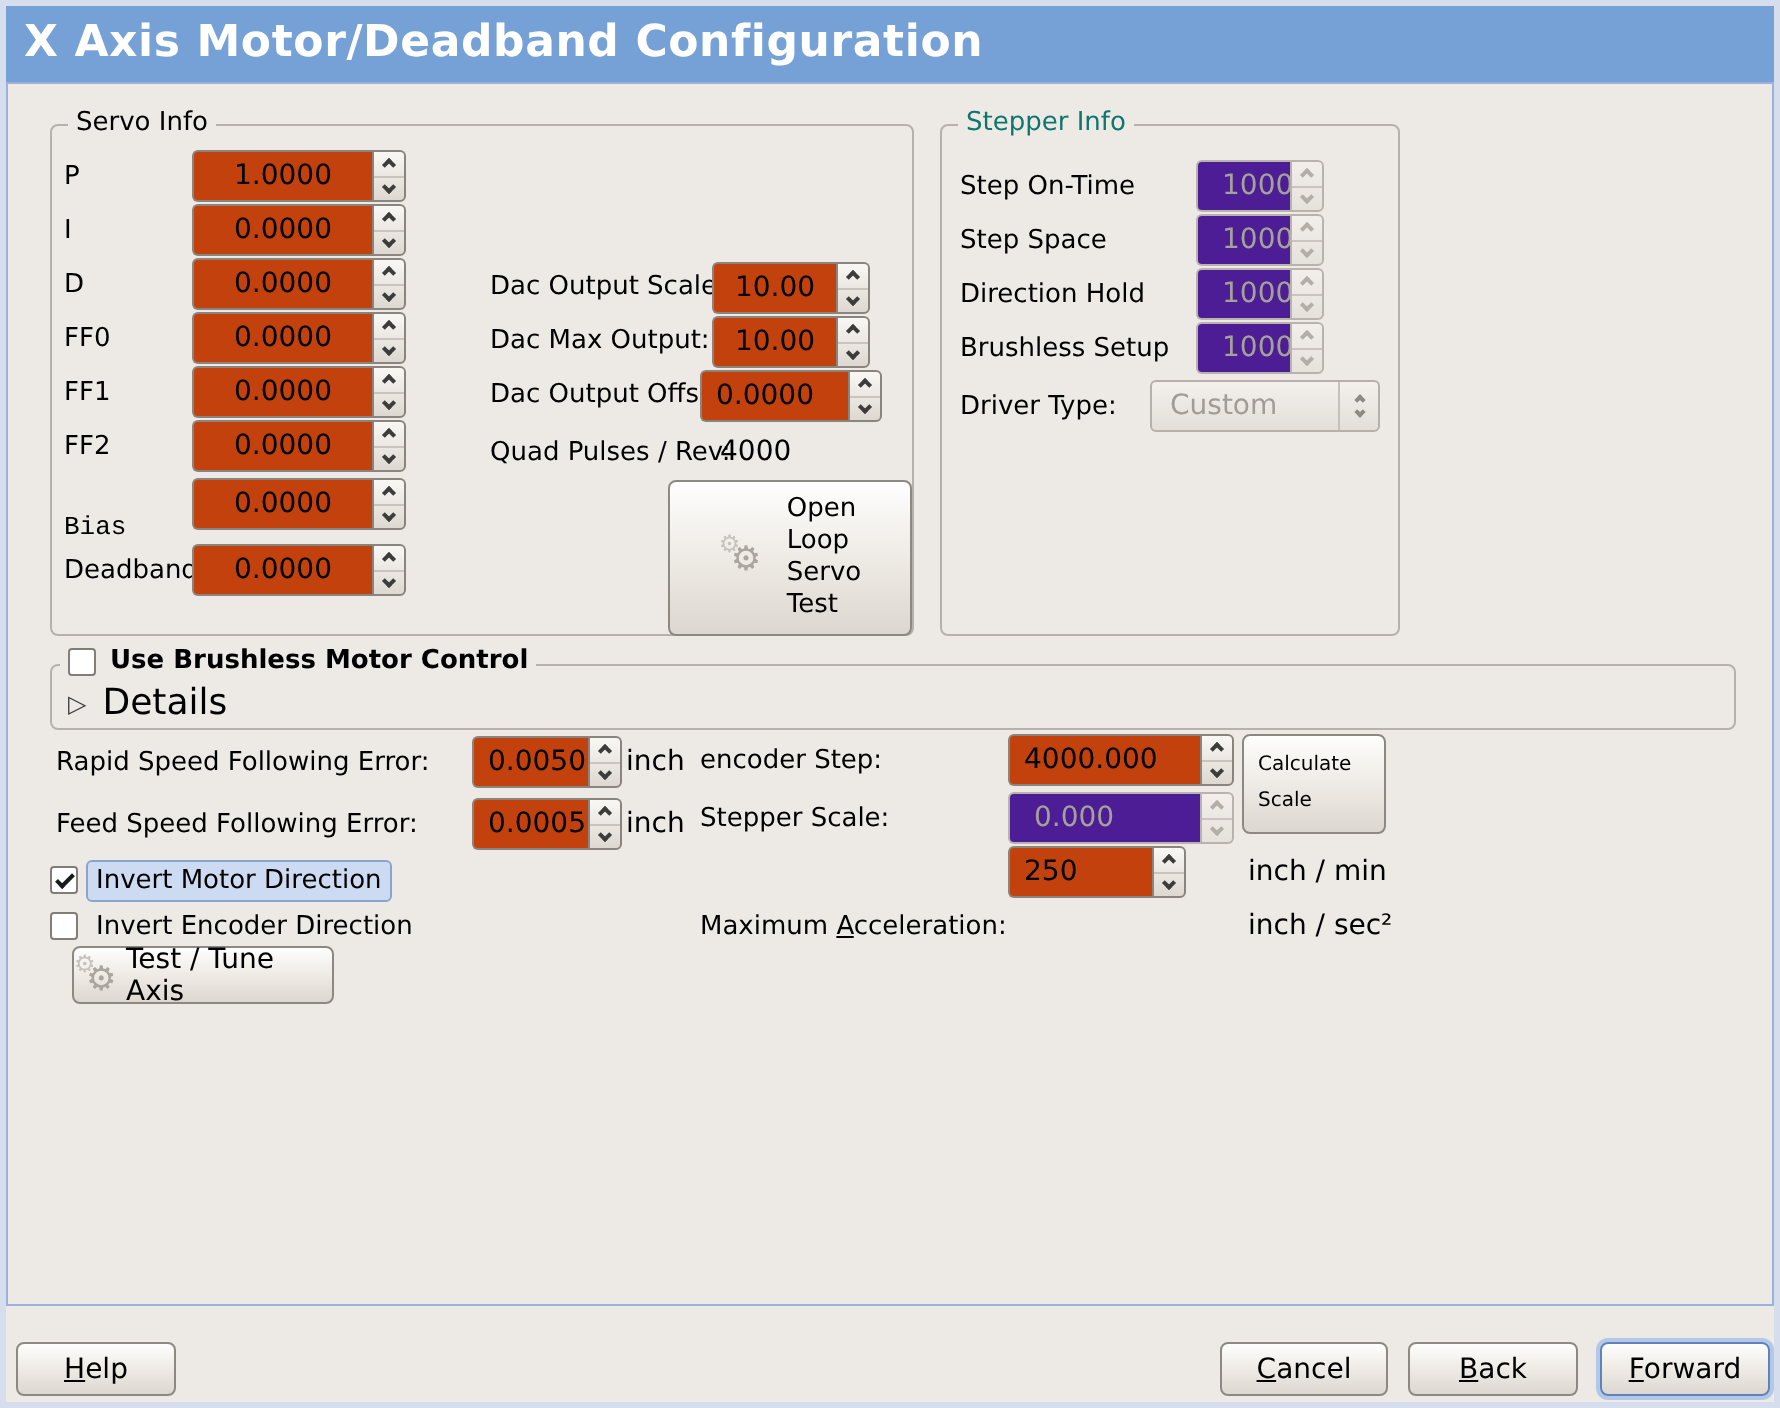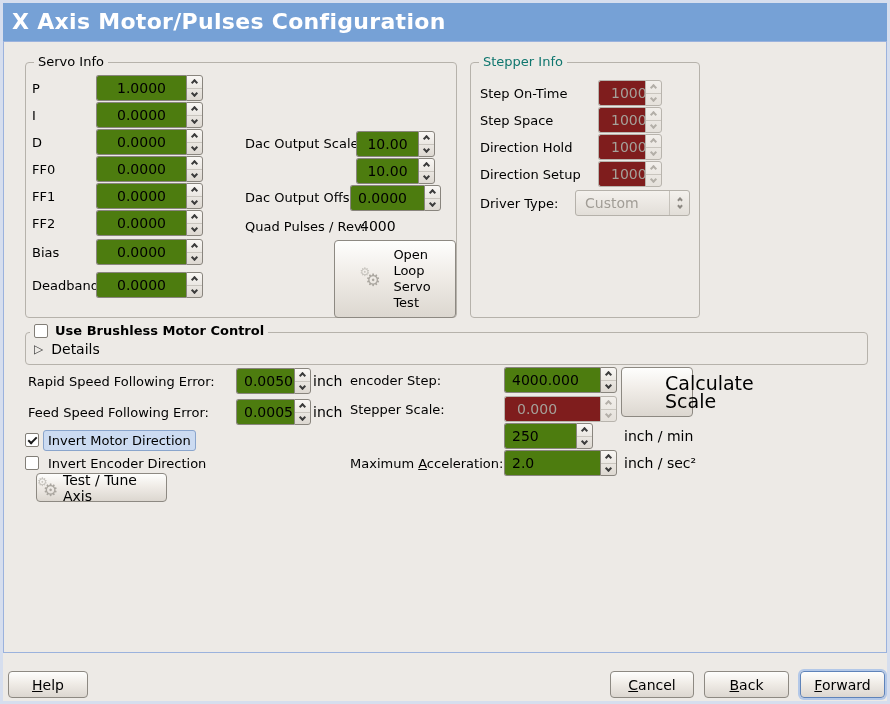--- a/index.html
+++ b/index.html
@@ -20,33 +20,33 @@
   .frame { position: absolute; border: 1px solid #b6b2ab; border-radius: 4px; }
   .legend { position: absolute; top: -9px; left: 8px; background: #edeae6;
             padding: 0 4px; font-size: 13px; line-height: 16px; }
   .frame.disabled, .frame.disabled .legend, .dis-label { color: #0f766e; }
 
   .lbl { position: absolute; font-size: 13px; line-height: 27px; white-space: nowrap; color: #000; }
   .val-static { position: absolute; font-size: 14px; line-height: 27px; }
 
   
   .spin { position: absolute; display: flex; height: 26px; }
-  .entry { height: 26px; background: #4d7c0f; border: 1px solid #89857e; border-right: none;
+  .entry { height: 26px; background: #c2410c; border: 1px solid #89857e; border-right: none;
            border-radius: 3px 0 0 3px; font-size: 14px; line-height: 24px; color: #000;
            overflow: hidden; white-space: nowrap; }
   .entry.center { text-align: center; }
   .entry.left { padding-left: 7px; }
   .btns { width: 17px; height: 26px; border: 1px solid #89857e; border-radius: 0 3px 3px 0;
           background: linear-gradient(#f9f7f4, #ddd8d1); display: flex; flex-direction: column; }
   .b { flex: 1; display: flex; align-items: center; justify-content: center; }
   .b.up { border-bottom: 1px solid #c9c5be; }
   .cu, .cd { display: block; width: 5px; height: 5px; border: 0 solid #3c3c3c; transform: rotate(-45deg); }
   .cu { border-top-width: 2px; border-right-width: 2px; margin-top: 2px; }
   .cd { border-bottom-width: 2px; border-left-width: 2px; margin-bottom: 2px; }
-  .spin.disabled .entry { background: #7f1d1d; color: #a5a19a; border-color: #b8b4ad; padding-left: 12px; }
+  .spin.disabled .entry { background: #4c1d95; color: #a5a19a; border-color: #b8b4ad; padding-left: 12px; }
   .spin.disabled .btns { background: linear-gradient(#f2efeb, #e5e1db); border-color: #b8b4ad; }
   .spin.disabled .cu, .spin.disabled .cd { border-color: #b3afa8; }
 
   
   .btn { position: absolute; background: linear-gradient(#fefefd, #f0ece7 45%, #dcd7d0);
          border: 1px solid #8d8982; border-radius: 4px; font-size: 14px; color: #000;
          display: flex; align-items: center; justify-content: center; cursor: default; }
   .btn.focus { border-color: #5f83b9; box-shadow: 0 0 0 2px #b3c8e8; }
 
   
@@ -74,21 +74,21 @@
 
   .expander-tri { font-size: 12px; color: #3c3c3c; margin-right: 8px; }
   .u { text-decoration: underline; }
   .unit { position: absolute; font-size: 14px; line-height: 26px; white-space: nowrap; }
 </style>
 </head>
 <body>
 
 <div class="app">
 
-  <div class="titlebar">X Axis Motor/Pulses Configuration</div>
+  <div class="titlebar">X Axis Motor/Deadband Configuration</div>
 
   <div class="content">
 
     <div class="frame" style="left:21px; top:20px; width:432px; height:256px;">
       <span class="legend">Servo Info</span>
     </div>
 
     <div class="lbl" style="left:28px; top:33px;">P</div>
     <div class="spin" style="left:92px; top:33px;">
       <div class="entry center" style="width:90px;">1.0000</div>
@@ -160,21 +160,21 @@
       <div class="btns">
           <div class="b up">
             <i class="cu"></i>
           </div>
           <div class="b">
             <i class="cd"></i>
           </div>
         </div>
     </div>
 
-    <div class="lbl" style="left:28px; top:197px;">Bias</div>
+    <div class="lbl" style="left:28px; top:208px;font-family:Liberation Mono, monospace;">Bias</div>
     <div class="spin" style="left:92px; top:197px;">
       <div class="entry center" style="width:90px;">0.0000</div>
       <div class="btns">
           <div class="b up">
             <i class="cu"></i>
           </div>
           <div class="b">
             <i class="cd"></i>
           </div>
         </div>
@@ -199,20 +199,21 @@
       <div class="btns">
           <div class="b up">
             <i class="cu"></i>
           </div>
           <div class="b">
             <i class="cd"></i>
           </div>
         </div>
     </div>
 
+    <div class="lbl" style="left:241px; top:115px;">Dac Max Output:</div>
     <div class="spin" style="left:352px; top:116px;">
       <div class="entry center" style="width:62px;">10.00</div>
       <div class="btns">
           <div class="b up">
             <i class="cu"></i>
           </div>
           <div class="b">
             <i class="cd"></i>
           </div>
         </div>
@@ -283,21 +284,21 @@
       <div class="btns">
           <div class="b up">
             <i class="cu"></i>
           </div>
           <div class="b">
             <i class="cd"></i>
           </div>
         </div>
     </div>
 
-    <div class="lbl dis-label" style="left:476px; top:119px;">Direction Setup</div>
+    <div class="lbl dis-label" style="left:476px; top:119px;">Brushless Setup</div>
     <div class="spin disabled" style="left:594px; top:119px;">
       <div class="entry left" style="width:47px;">1000</div>
       <div class="btns">
           <div class="b up">
             <i class="cu"></i>
           </div>
           <div class="b">
             <i class="cd"></i>
           </div>
         </div>
@@ -312,21 +313,21 @@
         </span>
     </div>
 
     <div class="frame" style="left:21px; top:290px; width:843px; height:33px;">
       <span class="legend" style="top:-10px; left:4px; display:flex; align-items:center; gap:7px;">
         <span class="cb" style="position:static;"></span>
         <span style="font-weight:bold; font-size:13px;">Use Brushless Motor Control</span>
       </span>
       <div style="position:absolute; left:8px; top:8px; display:flex; align-items:center;">
         <span class="expander-tri">▷</span>
-        <span style="font-size:14px;">Details</span>
+        <span style="font-size:18px;">Details</span>
       </div>
     </div>
 
     <div class="lbl" style="left:24px; top:326px;">Rapid Speed Following Error:</div>
     <div class="spin" style="left:232px; top:326px;">
       <div class="entry left" style="width:58px;">0.0050</div>
       <div class="btns">
           <div class="b up">
             <i class="cu"></i>
           </div>
@@ -357,21 +358,21 @@
       <div class="btns">
           <div class="b up">
             <i class="cu"></i>
           </div>
           <div class="b">
             <i class="cd"></i>
           </div>
         </div>
     </div>
     <div class="btn" style="left:617px; top:325px; width:72px; height:50px; justify-content:flex-start; padding-left:7px;">
-      <span style="text-align:left; font-size:19px; line-height:18px;margin-left:36px;">
+      <span style="text-align:left; font-size:10px; line-height:18px;">
         <span style="display:block;">Calculate</span>
         <span style="display:block;">Scale</span>
       </span>
     </div>
 
     <div class="lbl" style="left:346px; top:354px;">Stepper Scale:</div>
     <div class="spin disabled" style="left:500px; top:354px;">
       <div class="entry left" style="width:96px;">0.000</div>
       <div class="btns">
           <div class="b up">
@@ -391,31 +392,20 @@
           </div>
           <div class="b">
             <i class="cd"></i>
           </div>
         </div>
     </div>
     <div class="unit" style="left:620px; top:381px;">inch / min</div>
 
     <div class="lbl" style="left:346px; top:408px;">
       <span>Maximum </span><span class="u">A</span><span>cceleration:</span>
-    </div>
-    <div class="spin" style="left:500px; top:408px;">
-      <div class="entry left" style="width:96px;">2.0</div>
-      <div class="btns">
-          <div class="b up">
-            <i class="cu"></i>
-          </div>
-          <div class="b">
-            <i class="cd"></i>
-          </div>
-        </div>
     </div>
     <div class="unit" style="left:620px; top:408px;">inch / sec²</div>
 
     <span class="cb" style="left:21px; top:391px;">
         <span class="check"></span>
       </span>
     <div class="hl-label" style="left:39px; top:388px;">Invert Motor Direction</div>
 
     <span class="cb" style="left:21px; top:414px;"></span>
     <div class="lbl" style="left:44px; top:408px;">Invert Encoder Direction</div>

